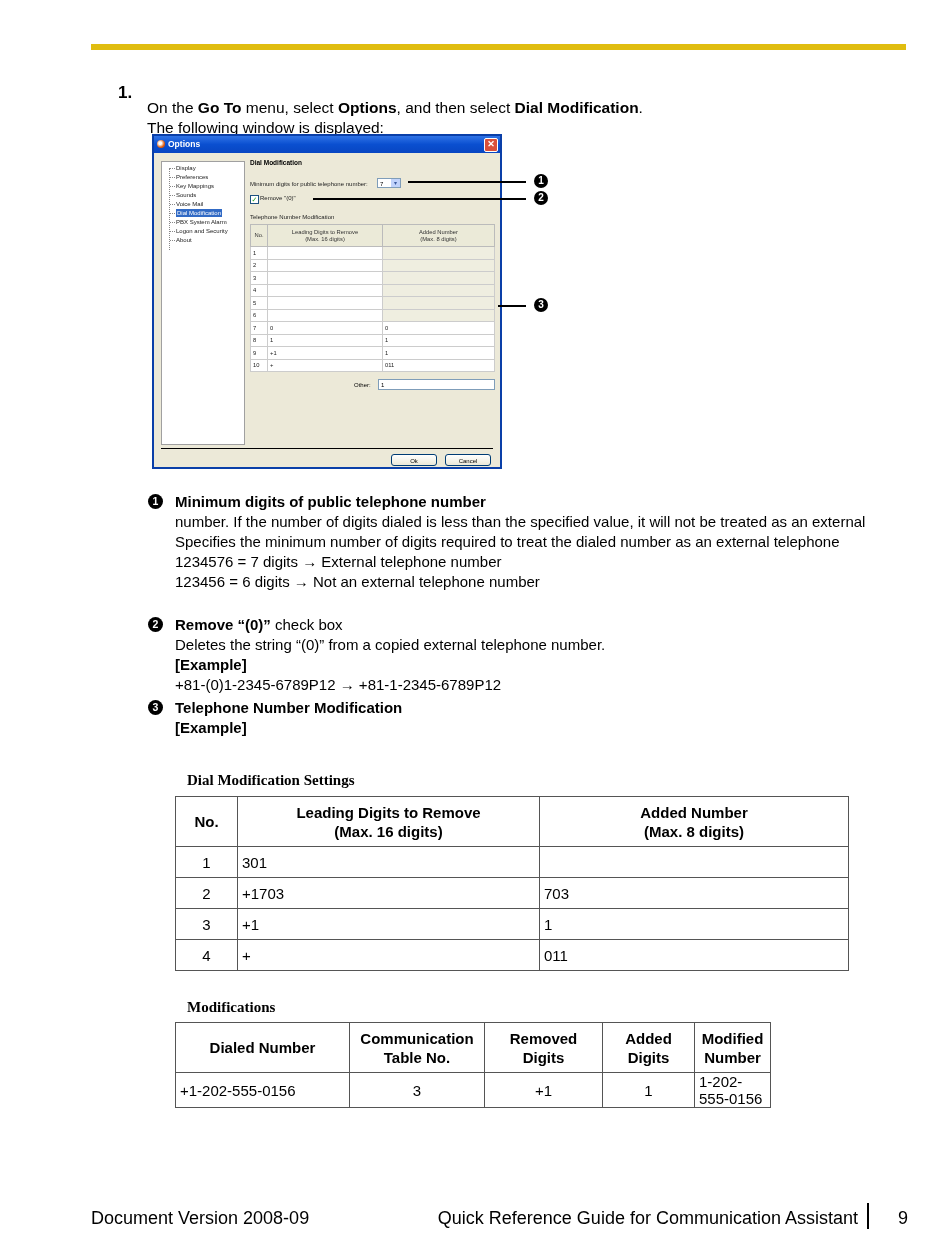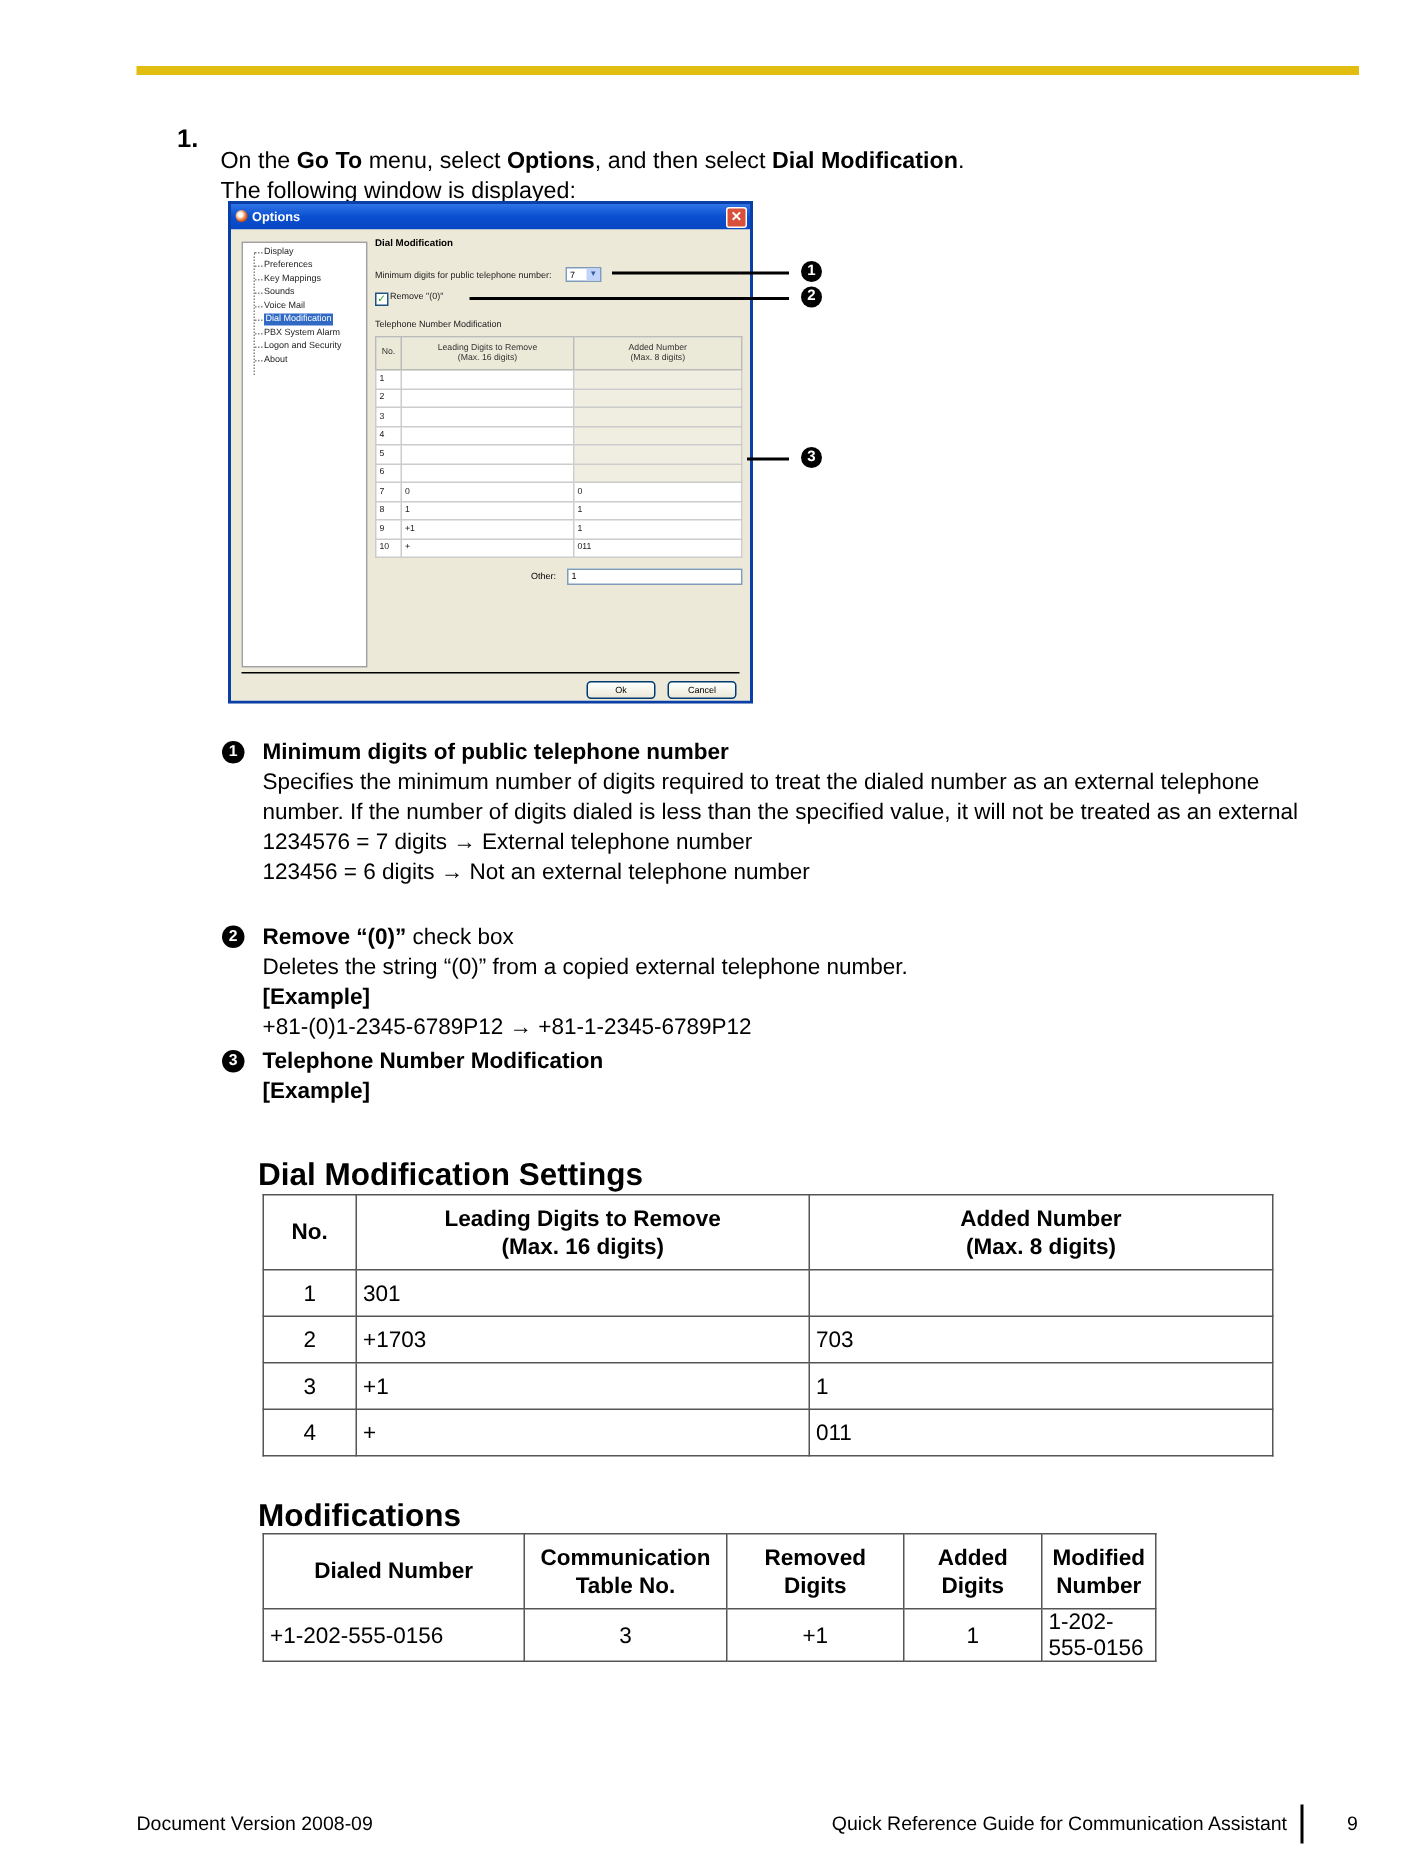--- a/index.html
+++ b/index.html
@@ -46,28 +46,28 @@
   .sep { position: absolute; left: 7px; right: 7px; top: 295px; border-top: 1px solid #000; }
   .btn { position: absolute; top: 301px; height: 12px; width: 46px; background: linear-gradient(#fff, #ece9d8); border: 1px solid #003c74; border-radius: 3px; font-size: 6px; line-height: 12px; text-align: center; box-sizing: border-box; }
 
   .callout-line { position: absolute; height: 2px; background: #000; }
   .bullet { position: absolute; width: 14px; height: 14px; border-radius: 50%; background: #000; color: #fff; font-weight: bold; font-size: 10px; line-height: 14px; text-align: center; font-family: "Liberation Sans", sans-serif; }
 
   .desc { position: absolute; left: 175px; font-size: 15px; line-height: 20px; white-space: nowrap; }
   .desc .h { font-weight: bold; }
   .dbullet { position: absolute; left: 148px; width: 15px; height: 15px; border-radius: 50%; background: #000; color: #fff; font-weight: bold; font-size: 10.5px; line-height: 15px; text-align: center; }
 
-  .sectitle { position: absolute; left: 172px; font-size: 21px; font-weight: bold; }
+  .sectitle { position: absolute; left: 187px; font-size: 15px; font-weight: bold; font-family: Liberation Serif, serif; }
   table.doc { position: absolute; border-collapse: collapse; font-size: 15px; }
   table.doc th, table.doc td { border: 1px solid #555; padding: 0 4px; }
   table.doc th { font-weight: bold; text-align: center; line-height: 19px; }
   table.doc td { height: 30px; }
   table.doc td.center { text-align: center; }
 
-  .footer { position: absolute; top: 1208px; font-size: 13px; }
+  .footer { position: absolute; top: 1208px; font-size: 18px; }
   .footbar { position: absolute; left: 867px; top: 1203px; width: 2px; height: 26px; background: #000; }
 </style>
 </head>
 <body>
 
 <div class="topbar"></div>
 
 <div class="step">
   <span class="num">1.</span>
   <div class="txt">
@@ -182,22 +182,22 @@
 <div class="callout-line" style="left:408px; top:181px; width:118px;"></div>
 <div class="bullet" style="left:534px; top:174px;">1</div>
 <div class="callout-line" style="left:313px; top:198px; width:213px;"></div>
 <div class="bullet" style="left:534px; top:191px;">2</div>
 <div class="callout-line" style="left:498px; top:305px; width:28px;"></div>
 <div class="bullet" style="left:534px; top:298px;">3</div>
 
 <div class="dbullet" style="top:494px">1</div>
 <div class="desc" style="top:492px">
   <div class="h">Minimum digits of public telephone number</div>
+  <div>number. If the number of digits dialed is less than the specified value, it will not be treated as an external</div>
   <div>Specifies the minimum number of digits required to treat the dialed number as an external telephone</div>
-  <div>number. If the number of digits dialed is less than the specified value, it will not be treated as an external</div>
   <div>1234576 = 7 digits → External telephone number</div>
   <div>123456 = 6 digits → Not an external telephone number</div>
 </div>
 
 <div class="dbullet" style="top:617px">2</div>
 <div class="desc" style="top:615px">
   <div><span class="h">Remove “(0)”</span><span> check box</span></div>
   <div>Deletes the string “(0)” from a copied external telephone number.</div>
   <div class="h">[Example]</div>
   <div>+81-(0)1-2345-6789P12 → +81-1-2345-6789P12</div>

